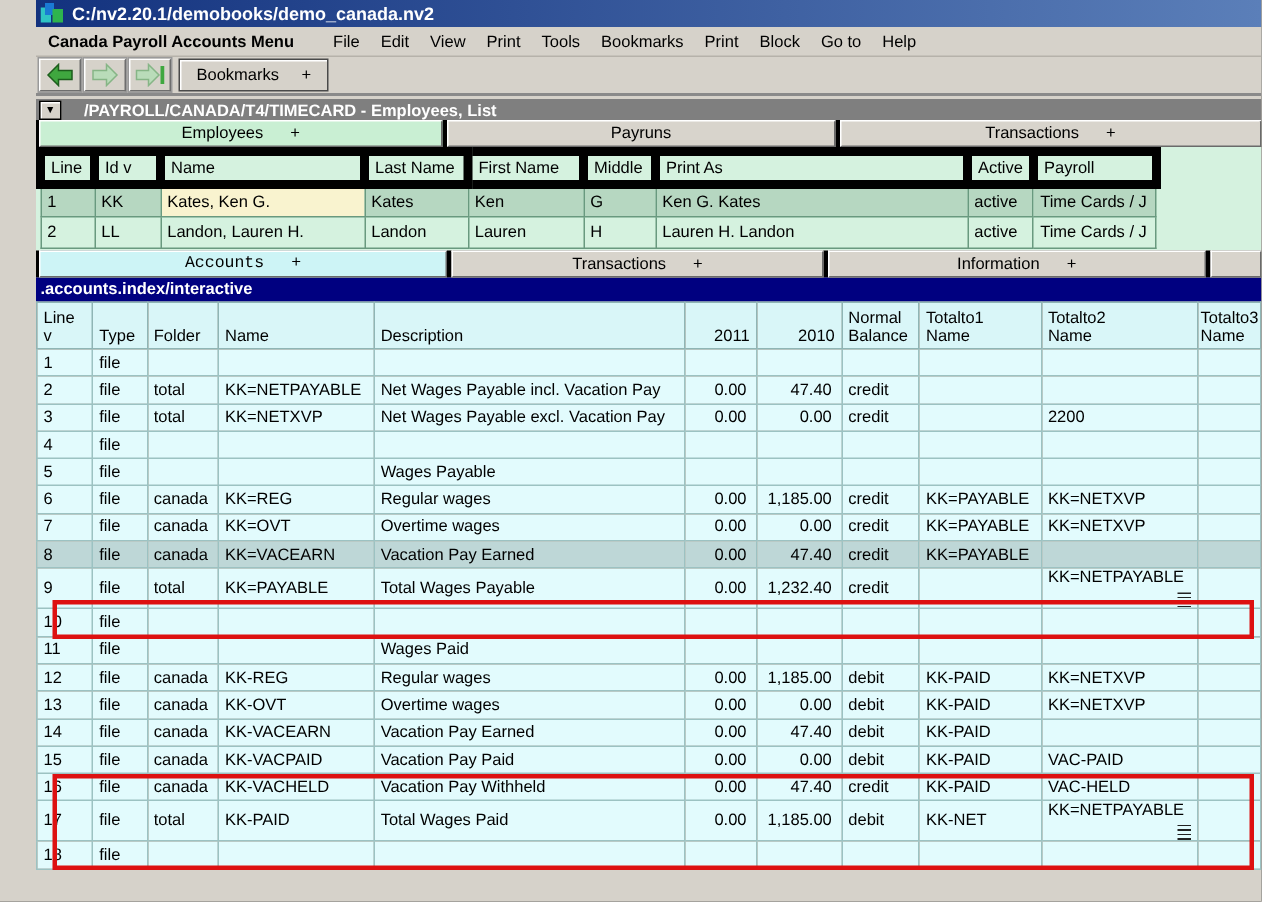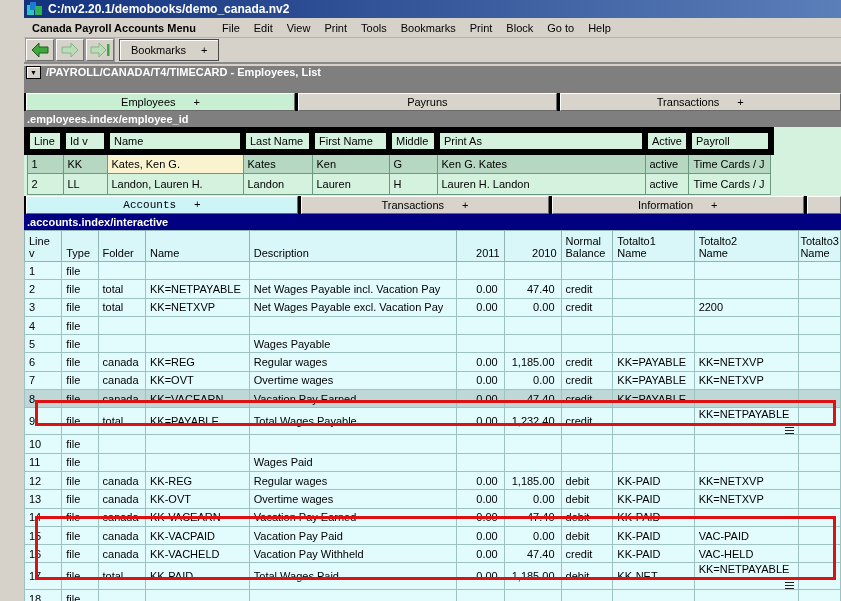--- a/index.html
+++ b/index.html
@@ -19,21 +19,21 @@
   .menu-item.first { margin-left:1px; margin-right:12px;font-weight:bold; }
   
   .toolbar { height:26px; background:var(--chrome_grey); display:flex; align-items:center; gap:2px;
     padding-left:2px; border-bottom:2px solid #8a8a8a; }
   .tb-btn { width:28px; height:22px; background:var(--chrome_grey); display:flex; align-items:center; justify-content:center;
     border:1px solid; border-color:#fff #6e6e6e #6e6e6e #fff; outline:1px solid #9a9a9a; padding:0; }
   .bm-btn { height:22px; margin-left:3px; padding:0 11px; display:flex; align-items:center; gap:15px;
     background:var(--chrome_grey); border:1px solid #4a4a4a; box-shadow:inset 1px 1px 0 #fff; font-size:11px;
     font-family:inherit; }
   
-  .sec-header { height:27px; display:flex; align-items:flex-start; gap:5px; padding-left:2px;
+  .sec-header { height:14px; display:flex; align-items:flex-end; gap:15px; padding-left:2px;
     color:#fff; font-weight:bold; font-size:11px; }
   .sec-header.grey { background:var(--section_grey); margin-top:2px; }
   .sec-header.navy { background:var(--section_navy); }
   .dd-btn { width:15px; height:13px; background:var(--chrome_grey); border:1px solid #000;
     box-shadow:inset 1px 1px 0 #fff; font-size:7px; line-height:1; color:#000;
     display:flex; align-items:center; justify-content:center; padding:0; }
   
   .tabs { height:18px; background:#000; display:flex; gap:3px; padding-left:2px; }
   .tab { background:var(--tab_grey); border:1px solid; border-color:#fff #6a6a6a #6a6a6a #fff;
     display:flex; align-items:center; justify-content:center; gap:18px; overflow:hidden; }
@@ -132,21 +132,20 @@
         <span>+</span>
       </div>
       <div class="tab" style="width: 272px;">
         <span>Payruns</span>
       </div>
       <div class="tab" style="width: 296px;">
         <span>Transactions</span>
         <span>+</span>
       </div>
     </div>
-  <div class="pathbar grey">.employees.index/employee_id</div>
   <div class="emp-wrap">
     <table id="emp-table">
         <colgroup>
           <col style="width: 36px;">
           <col style="width: 44px;">
           <col style="width: 136px;">
           <col style="width: 69px;">
           <col style="width: 77px;">
           <col style="width: 48px;">
           <col style="width: 208px;">

